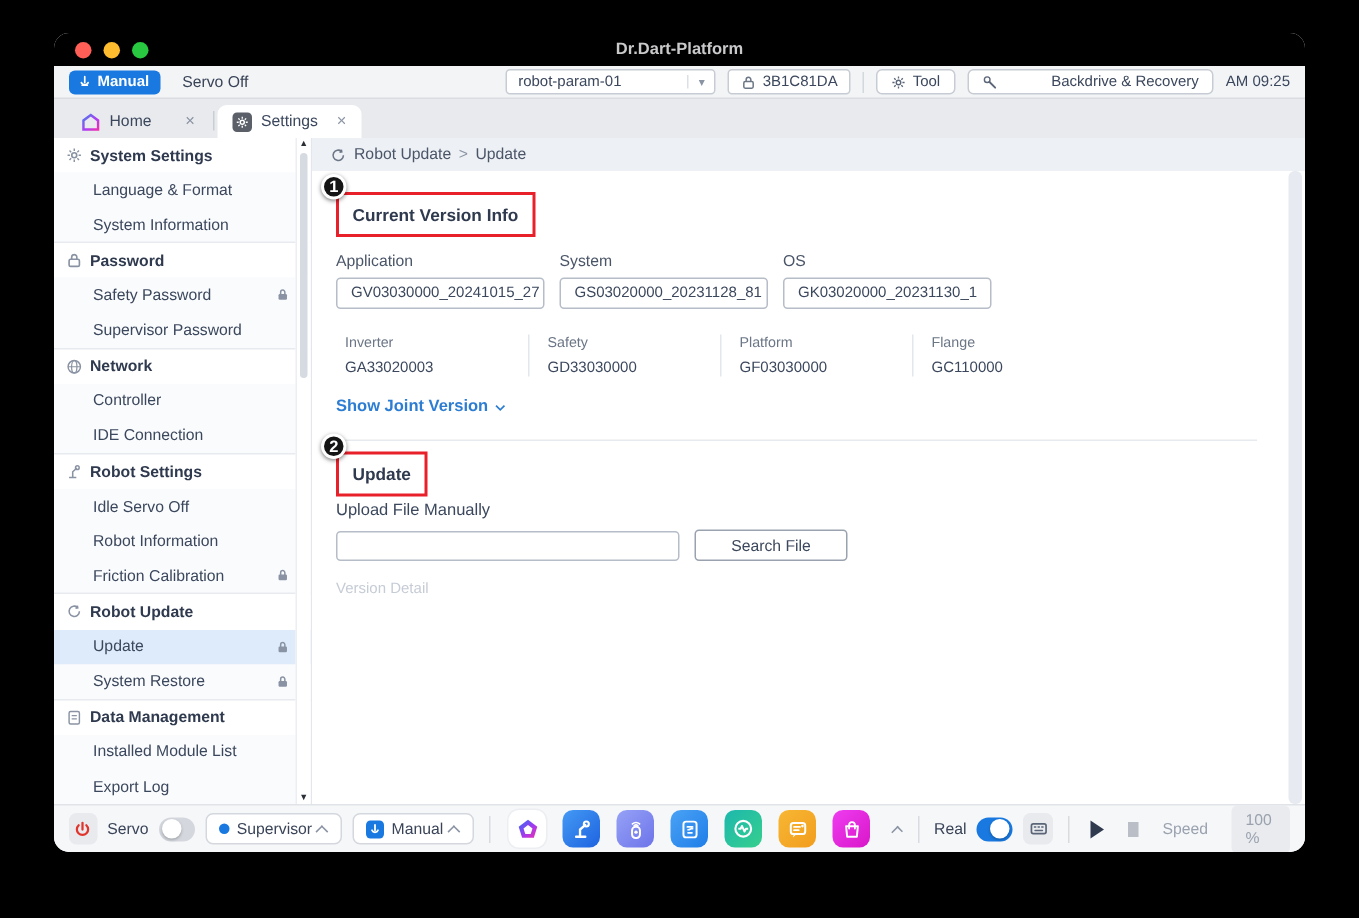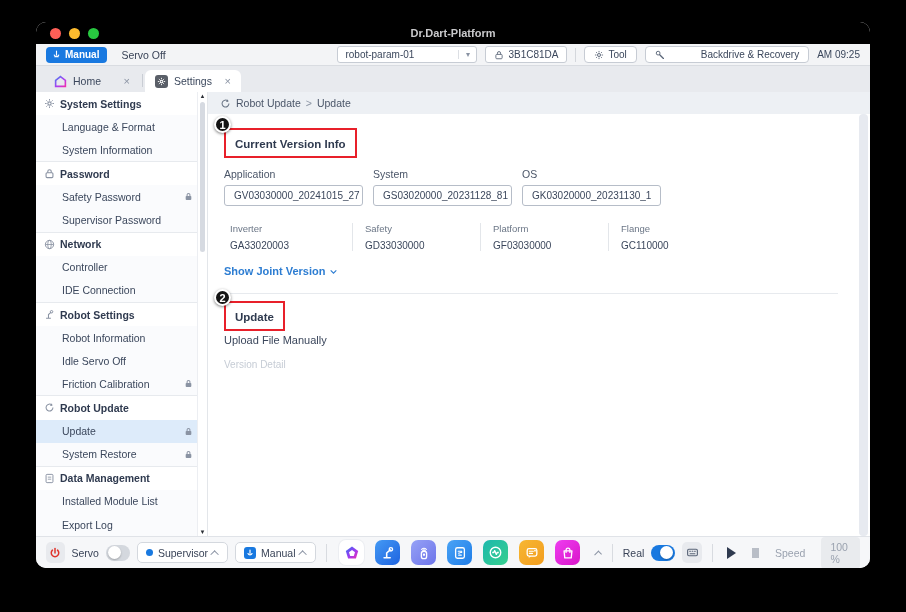--- a/index.html
+++ b/index.html
@@ -256,24 +256,24 @@
       <div class="sb-row sb-h">
         <span class="sb-ico">
               <svg viewBox="0 0 16 16">
                 <path d="M3 13.5h7M6.5 13.5V8l4-3.5" fill="none" stroke="#8a93a3" stroke-width="1.5"></path>
                 <circle cx="11" cy="4" r="1.8" fill="none" stroke="#8a93a3" stroke-width="1.4"></circle>
               </svg>
             </span>
         <span>Robot Settings</span>
       </div>
       <div class="sb-row sb-i">
+            <span>Idle Servo Off</span>
+          </div>
+      <div class="sb-row sb-i">
             <span>Robot Information</span>
-          </div>
-      <div class="sb-row sb-i">
-            <span>Idle Servo Off</span>
           </div>
       <div class="sb-row sb-i">
         <span>Friction Calibration</span>
         <span class="sb-lock">
               <svg width="9" height="9" viewBox="0 0 16 16">
                 <rect x="3" y="7" width="10" height="7" rx="1.5" fill="#8a93a3"></rect>
                 <path d="M5.5 8V5a2.5 2.5 0 0 1 5 0v3" fill="none" stroke="#8a93a3" stroke-width="1.8"></path>
               </svg>
             </span>
       </div>
@@ -389,20 +389,24 @@
         <div class="divider"></div>
 
         <div class="update-sec">
           <div class="anno-wrap">
             <span class="anno-circle">2</span>
             <div class="red-box">
               <span class="sec-title">Update</span>
             </div>
           </div>
           <div class="upload-label">Upload File Manually</div>
+          <div class="file-row">
+            <input class="file-input" readonly="" value="" style="">
+            <div class="search-btn">Search File</div>
+          </div>
           <div class="version-detail">Version Detail</div>
         </div>
 
       </div>
     </div>
   </div>
 
   <div class="bottombar">
     <div class="pw-btn">
       <svg width="12" height="12" viewBox="0 0 16 16">

